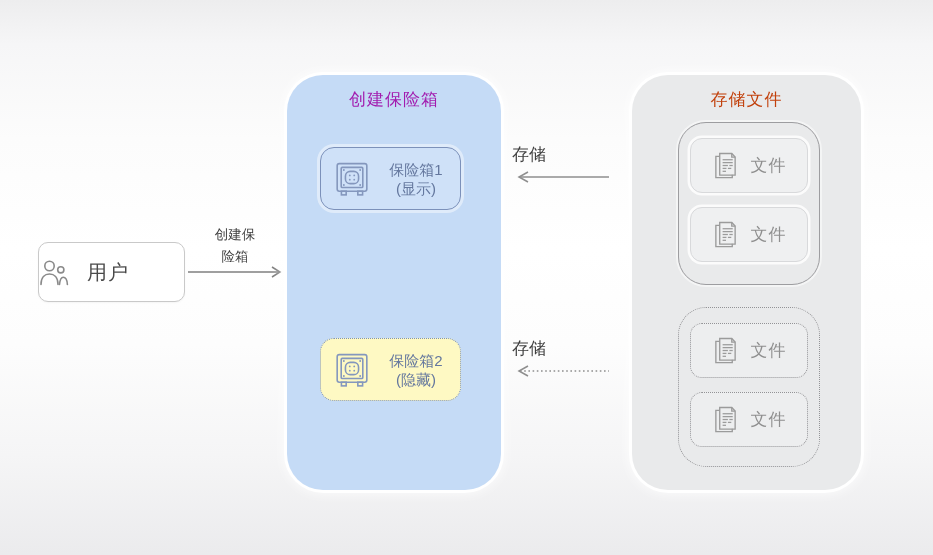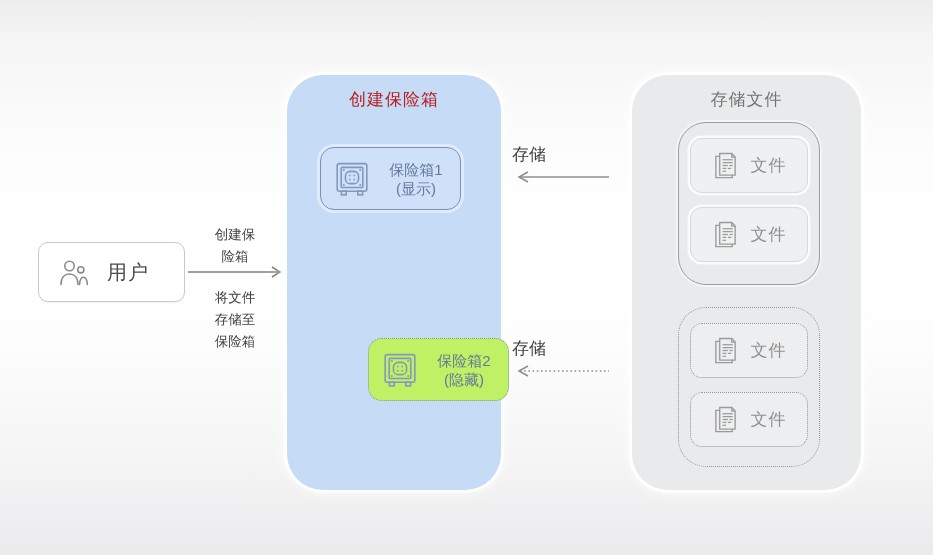--- a/index.html
+++ b/index.html
@@ -5,21 +5,21 @@
   html,body{margin:0;padding:0;}
   body{font-family:"Liberation Sans","DejaVu Sans",sans-serif;}
   .stage{
     position:relative;width:933px;height:555px;overflow:hidden;
     background:linear-gradient(180deg,#ededee 0%,#f6f6f7 8%,#fcfcfc 25%,#ffffff 45%,#fdfdfd 62%,#f5f5f6 82%,#ebebed 100%);
   }
   
   .actor-box{
     position:absolute;left:38px;top:242px;width:147px;height:60px;
     background:#ffffff;border:1px solid #c9c9c9;border-radius:10px;
-    display:flex;align-items:center;gap:18px;padding-left:20px;box-sizing:border-box;
+    display:flex;align-items:center;gap:18px;box-sizing:border-box;
     box-shadow:0 1px 2px rgba(0,0,0,0.04);
   }
   .actor-label{font-size:20px;color:#4a4a4a;letter-spacing:1px;}
   
   .mlabel{
     position:absolute;left:187px;width:96px;text-align:center;
     font-size:13.5px;line-height:22px;color:#3e3e3e;white-space:pre-line;
   }
   .mlabel.create{top:224px;}
   .mlabel.storeto{top:287px;}
@@ -31,33 +31,33 @@
     box-shadow:0 0 0 3px rgba(255,255,255,0.95),0 0 12px 4px rgba(255,255,255,0.7);
   }
   .panel-gray{
     left:632px;width:229px;background:#e9eaeb;
     box-shadow:0 0 0 3px rgba(255,255,255,0.95),0 0 12px 4px rgba(255,255,255,0.7);
   }
   .panel-title{
     position:absolute;top:13px;left:0;width:100%;text-align:center;
     font-size:17px;letter-spacing:1px;
   }
-  .panel-blue .panel-title{color:#b91c1c;}
-  .panel-gray .panel-title{color:#737373;}
+  .panel-blue .panel-title{color:#a21caf;}
+  .panel-gray .panel-title{color:#c2410c;}
   
   .safe-box{
     position:absolute;left:33px;width:141px;height:63px;border-radius:14px;
     display:flex;align-items:center;box-sizing:border-box;padding-left:13px;gap:10px;
   }
   .safe-box.solid{
     top:72px;border:1.5px solid #7c91ba;background:#cfe1f8;
     box-shadow:0 0 0 3px rgba(255,255,255,0.45);
   }
   .safe-box.dotted{
-    top:263px;border:1px dotted #7c91ba;background:#bef264;margin-left:48px;
+    top:263px;border:1px dotted #7c91ba;background:#fef9c3;
   }
   .safe-text{flex:1;text-align:center;font-size:15px;line-height:19px;color:#64779e;padding-right:8px;}
   
   .file-group{
     position:absolute;left:46px;width:142px;border-radius:28px;box-sizing:border-box;padding-left:33px;
   }
   .file-group.solid{top:47px;height:163px;border:1px solid #9d9da0;box-shadow:0 0 0 2px rgba(255,255,255,0.5);}
   .file-group.dotted{top:232px;height:160px;border:1px dotted #939396;}
   .file-box{
     position:absolute;left:11px;width:118px;height:55px;border-radius:12px;
@@ -94,23 +94,20 @@
   </div>
 
   <div class="mlabel create">创建保
 险箱</div>
   <svg class="arrow-svg" style="left:186px;top:265px;" width="98" height="14">
     <g fill="none" stroke="#7f7f7f" stroke-width="1.5">
       <line x1="2" y1="7" x2="93" y2="7"></line>
       <polyline points="86,2 94,7 86,12"></polyline>
     </g>
   </svg>
-  <div class="mlabel storeto">将文件
-存储至
-保险箱</div>
 
   <div class="panel panel-blue">
     <div class="panel-title">创建保险箱</div>
 
     <div class="safe-box solid">
       <svg width="36" height="36" viewBox="0 0 34 34">
         <g fill="none" stroke="#8497bd" stroke-width="1.5">
           <rect x="7" y="28.5" width="4.5" height="3.5"></rect>
           <rect x="22.5" y="28.5" width="4.5" height="3.5"></rect>
           <rect x="3" y="2.5" width="28" height="26" rx="2"></rect>

